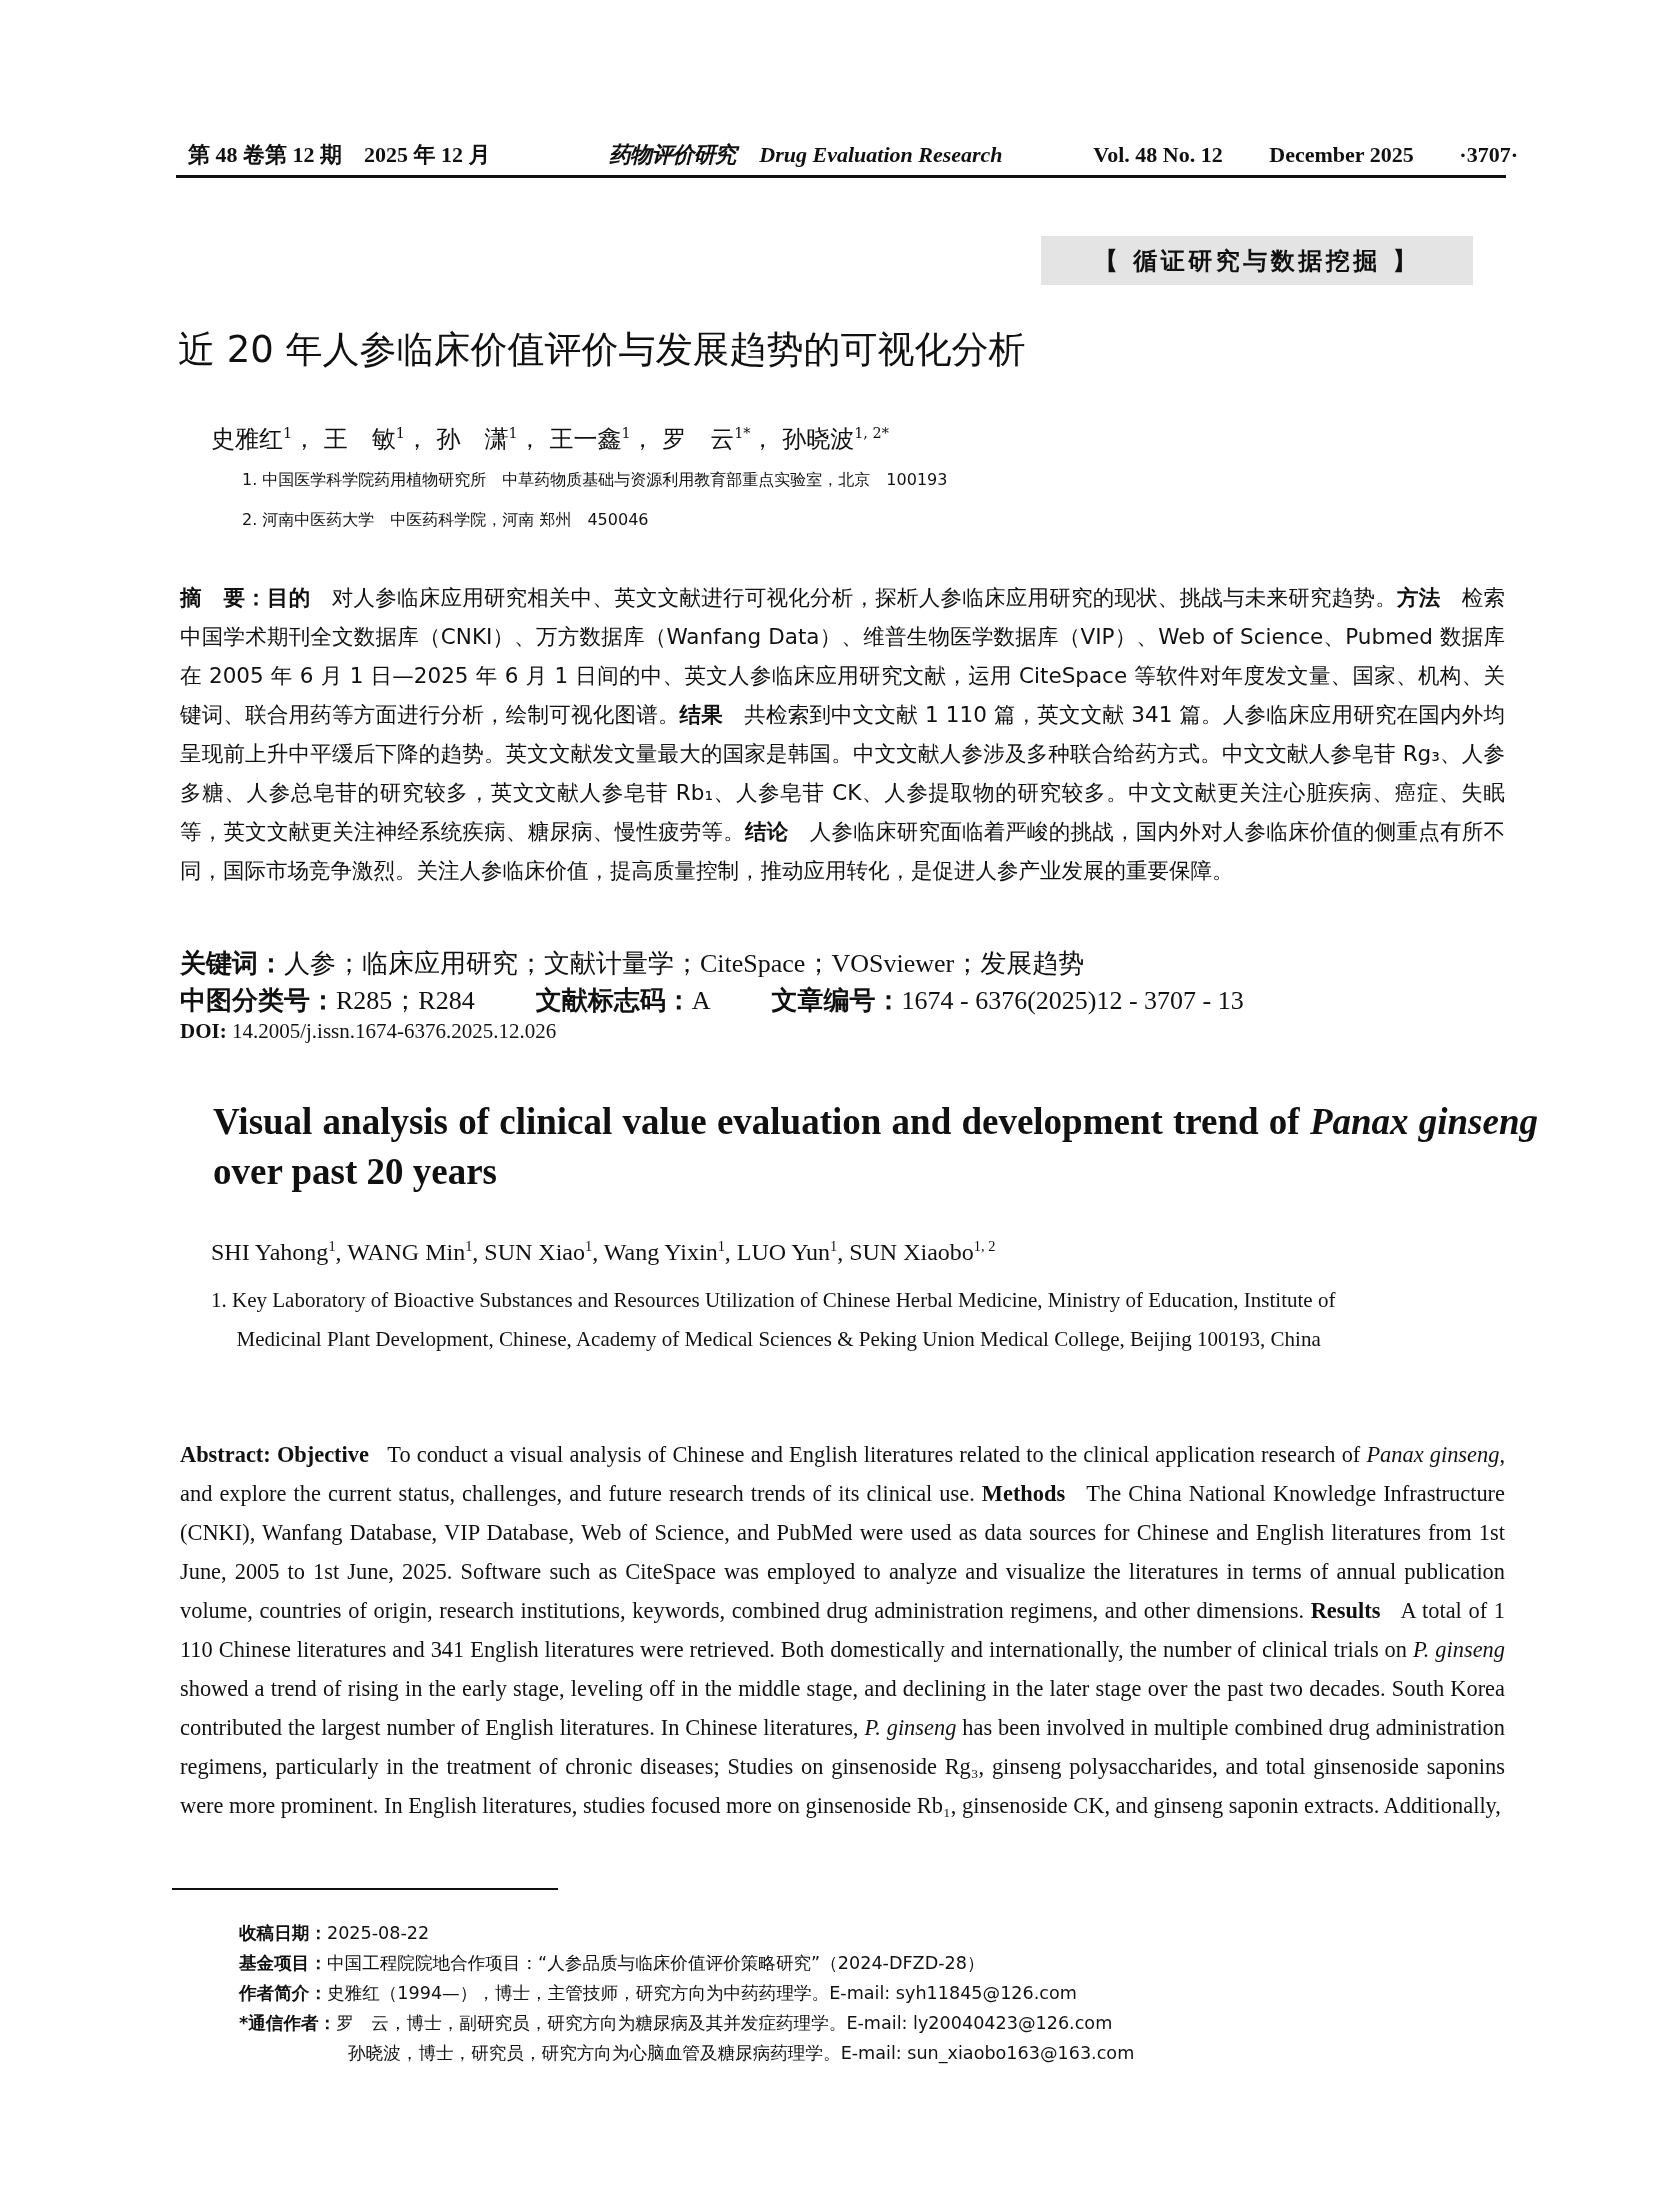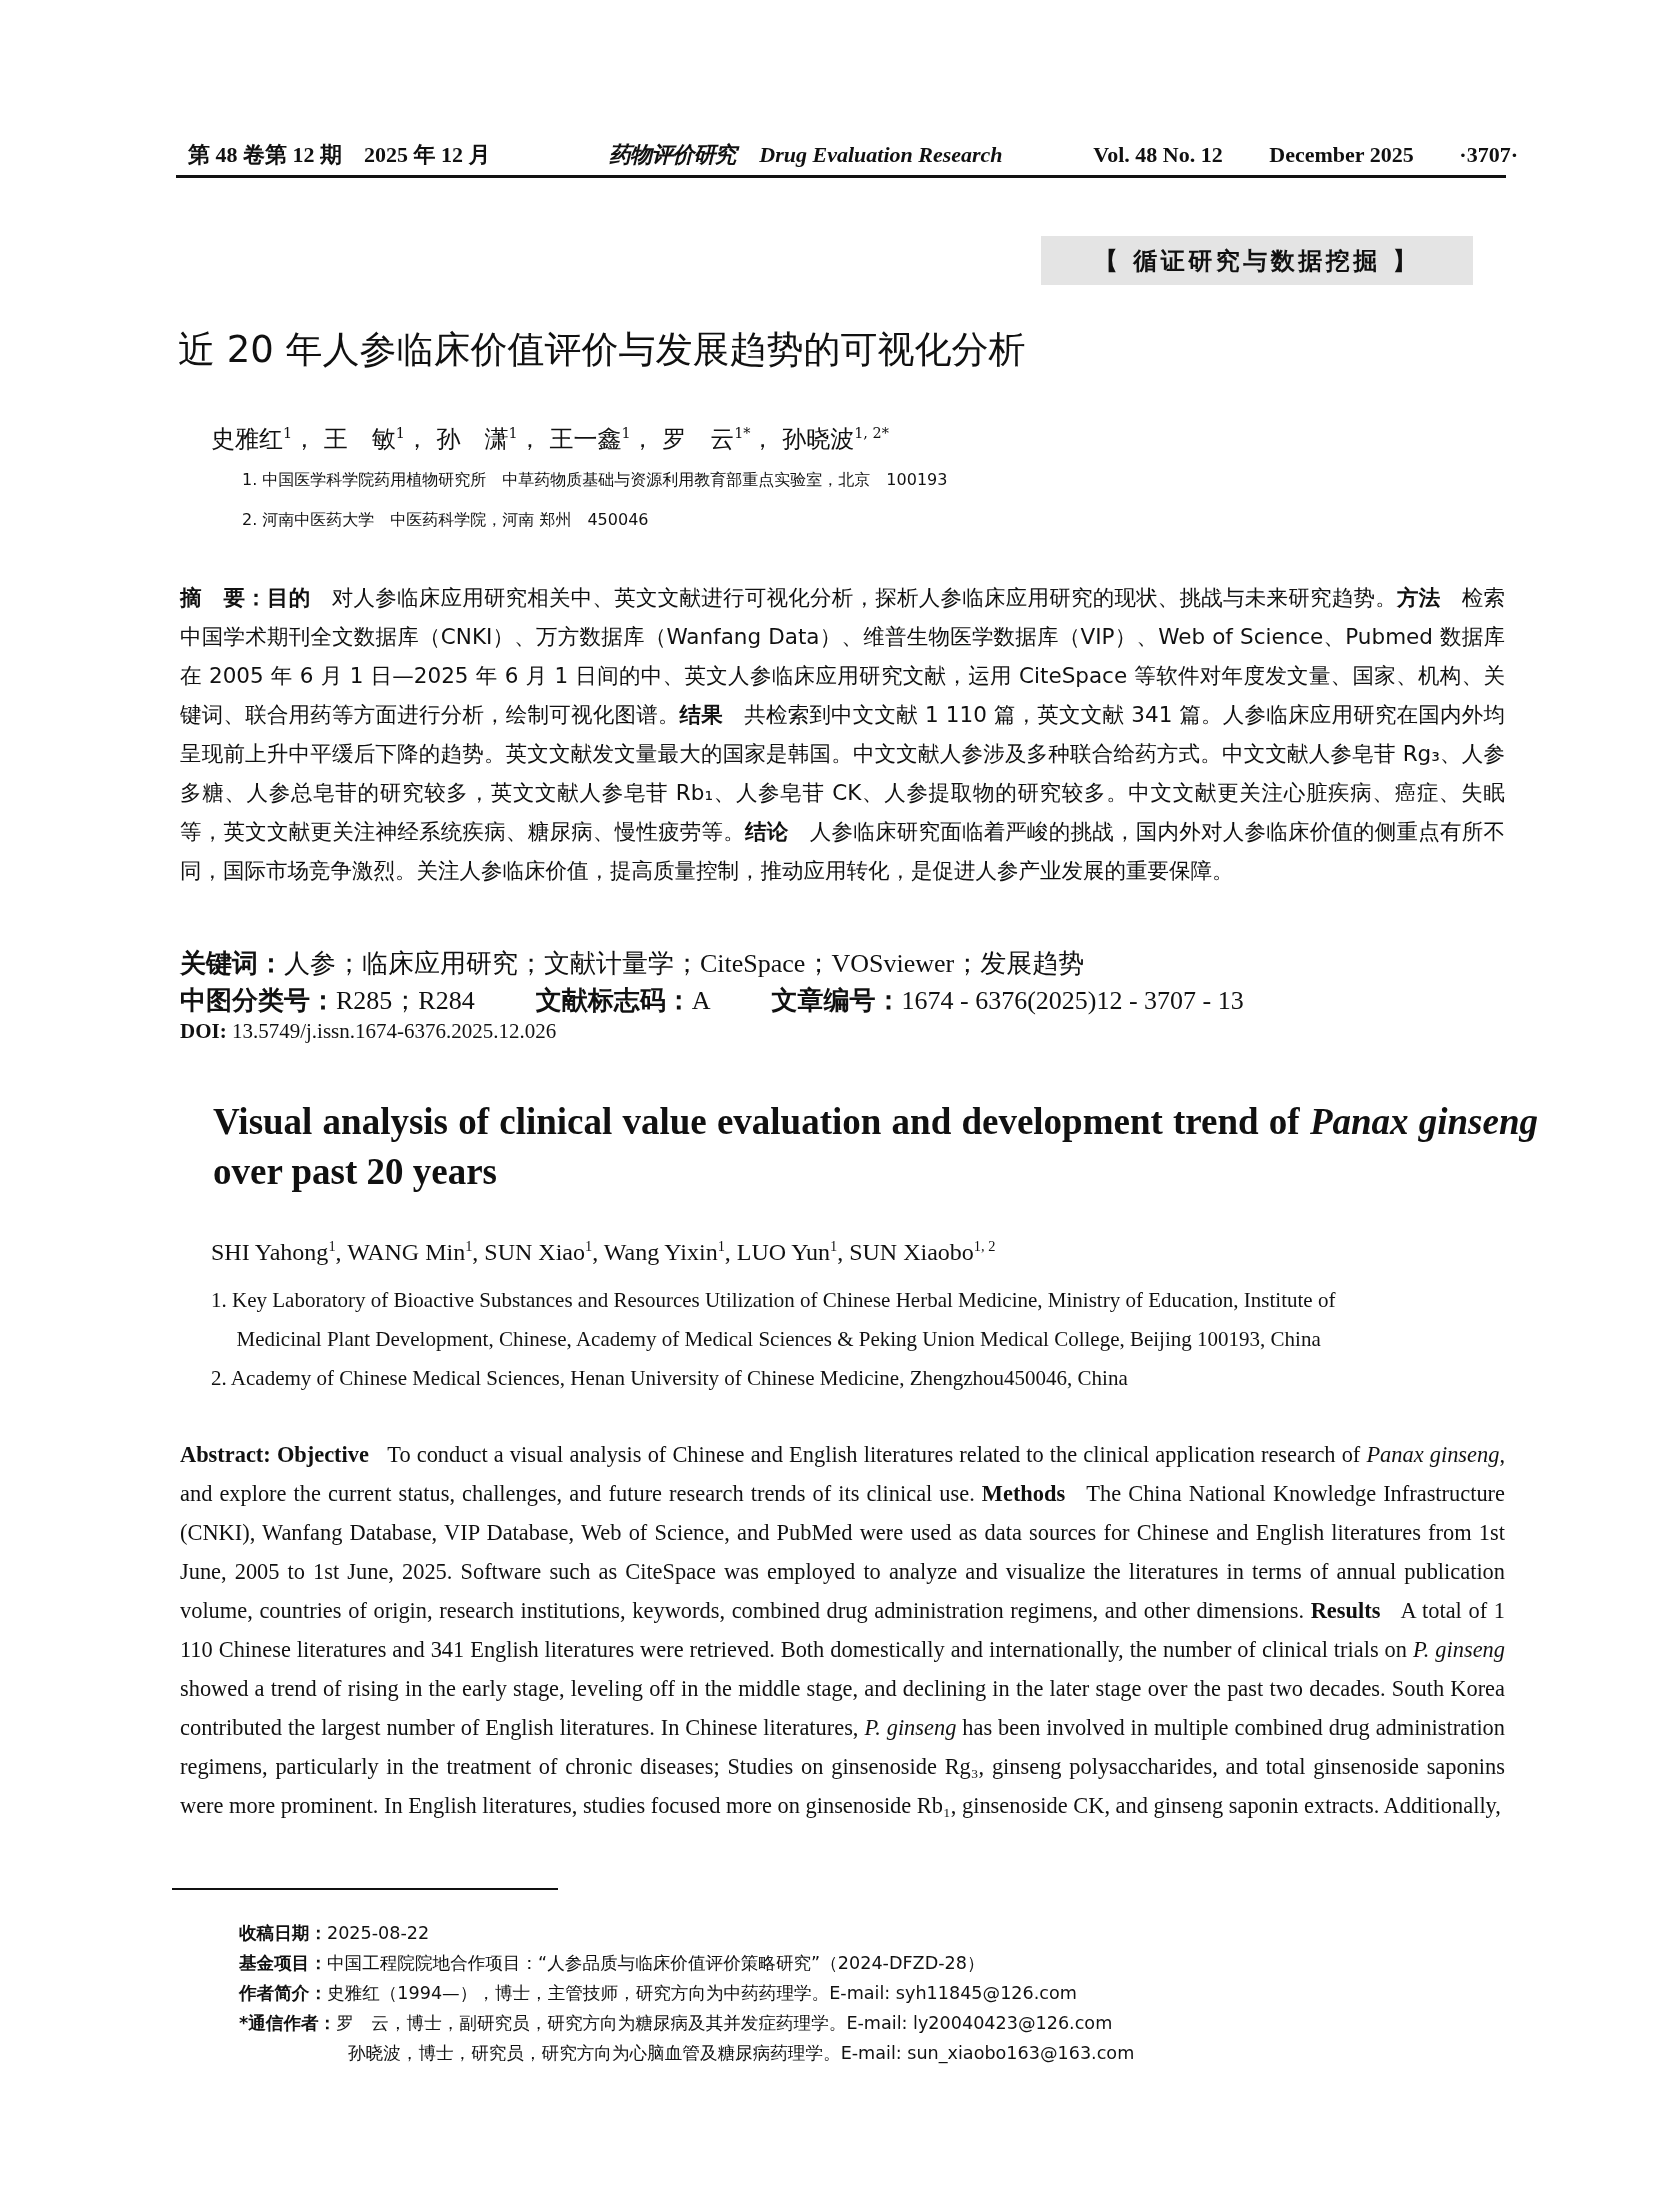--- a/index.html
+++ b/index.html
@@ -111,39 +111,38 @@
   <b>摘　要：</b><b>目的</b>&nbsp;&nbsp;&nbsp;<span>对人参临床应用研究相关中、英文文献进行可视化分析，探析人参临床应用研究的现状、挑战与未来研究趋势。</span><b>方法</b>&nbsp;&nbsp;&nbsp;<span>检索中国学术期刊全文数据库（CNKI）、万方数据库（Wanfang Data）、维普生物医学数据库（VIP）、Web of Science、Pubmed 数据库在 2005 年 6 月 1 日—2025 年 6 月 1 日间的中、英文人参临床应用研究文献，运用 CiteSpace 等软件对年度发文量、国家、机构、关键词、联合用药等方面进行分析，绘制可视化图谱。</span><b>结果</b>&nbsp;&nbsp;&nbsp;<span>共检索到中文文献 1 110 篇，英文文献 341 篇。人参临床应用研究在国内外均呈现前上升中平缓后下降的趋势。英文文献发文量最大的国家是韩国。中文文献人参涉及多种联合给药方式。中文文献人参皂苷 Rg₃、人参多糖、人参总皂苷的研究较多，英文文献人参皂苷 Rb₁、人参皂苷 CK、人参提取物的研究较多。中文文献更关注心脏疾病、癌症、失眠等，英文文献更关注神经系统疾病、糖尿病、慢性疲劳等。</span><b>结论</b>&nbsp;&nbsp;&nbsp;<span>人参临床研究面临着严峻的挑战，国内外对人参临床价值的侧重点有所不同，国际市场竞争激烈。关注人参临床价值，提高质量控制，推动应用转化，是促进人参产业发展的重要保障。</span>
 </div>
 
 <div class="abs meta-line" style="top:946px">
   <b>关键词：</b><span>人参；临床应用研究；文献计量学；CiteSpace；VOSviewer；发展趋势</span>
 </div>
 <div class="abs meta-line" style="top:983px">
   <b>中图分类号：</b><span>R285；R284</span><span class="gap"></span><b>文献标志码：</b><span>A</span><span class="gap"></span><b>文章编号：</b><span>1674 - 6376(2025)12 - 3707 - 13</span>
 </div>
 <div class="abs doi" style="top:1019px">
-  <b>DOI:</b> <span>13.5749/j.issn.1674-6376.2025.12.026</span>
+  <b>DOI:</b> <span>14.2005/j.issn.1674-6376.2025.12.026</span>
 </div>
 
 <div class="abs en-title">
   <span>Visual analysis of clinical value evaluation and development trend of </span><i>Panax ginseng</i><span> over past 20 years</span>
 </div>
 
 <div class="abs en-authors">
   <span>SHI Yahong</span><sup>1</sup>,
   <span>WANG Min</span><sup>1</sup>,
   <span>SUN Xiao</span><sup>1</sup>,
   <span>Wang Yixin</span><sup>1</sup>,
   <span>LUO Yun</span><sup>1</sup>,
   <span>SUN Xiaobo</span><sup>1, 2</sup>
 </div>
 <div class="abs en-aff" style="top:1281px">
   <span>1. Key Laboratory of Bioactive Substances and Resources Utilization of Chinese Herbal Medicine, Ministry of Education, Institute of</span>
   <span class="indent">Medicinal Plant Development, Chinese, Academy of Medical Sciences &amp; Peking Union Medical College, Beijing 100193, China</span>
-  <span style="display:block">2. Academy of Chinese Medical Sciences, Henan University of Chinese Medicine, Zhengzhou450046, China</span>
 </div>
 
 <div class="abs en-para">
   <b>Abstract:</b> <b>Objective</b>&nbsp;&nbsp;&nbsp;<span>To conduct a visual analysis of Chinese and English literatures related to the clinical application research of </span><i>Panax ginseng</i><span>, and explore the current status, challenges, and future research trends of its clinical use.</span> <b>Methods</b>&nbsp;&nbsp;&nbsp;<span>The China National Knowledge Infrastructure (CNKI), Wanfang Database, VIP Database, Web of Science, and PubMed were used as data sources for Chinese and English literatures from 1st June, 2005 to 1st June, 2025. Software such as CiteSpace was employed to analyze and visualize the literatures in terms of annual publication volume, countries of origin, research institutions, keywords, combined drug administration regimens, and other dimensions.</span> <b>Results</b>&nbsp;&nbsp;&nbsp;<span>A total of 1 110 Chinese literatures and 341 English literatures were retrieved. Both domestically and internationally, the number of clinical trials on </span><i>P. ginseng</i><span> showed a trend of rising in the early stage, leveling off in the middle stage, and declining in the later stage over the past two decades. South Korea contributed the largest number of English literatures. In Chinese literatures, </span><i>P. ginseng</i><span> has been involved in multiple combined drug administration regimens, particularly in the treatment of chronic diseases; Studies on ginsenoside Rg₃, ginseng polysaccharides, and total ginsenoside saponins were more prominent. In English literatures, studies focused more on ginsenoside Rb₁, ginsenoside CK, and ginseng saponin extracts. Additionally,</span>
 </div>
 
 <div class="abs foot-rule"></div>
 <div class="abs foot" style="top:1921px">
   <b>收稿日期：</b><span>2025-08-22</span>
 </div>

